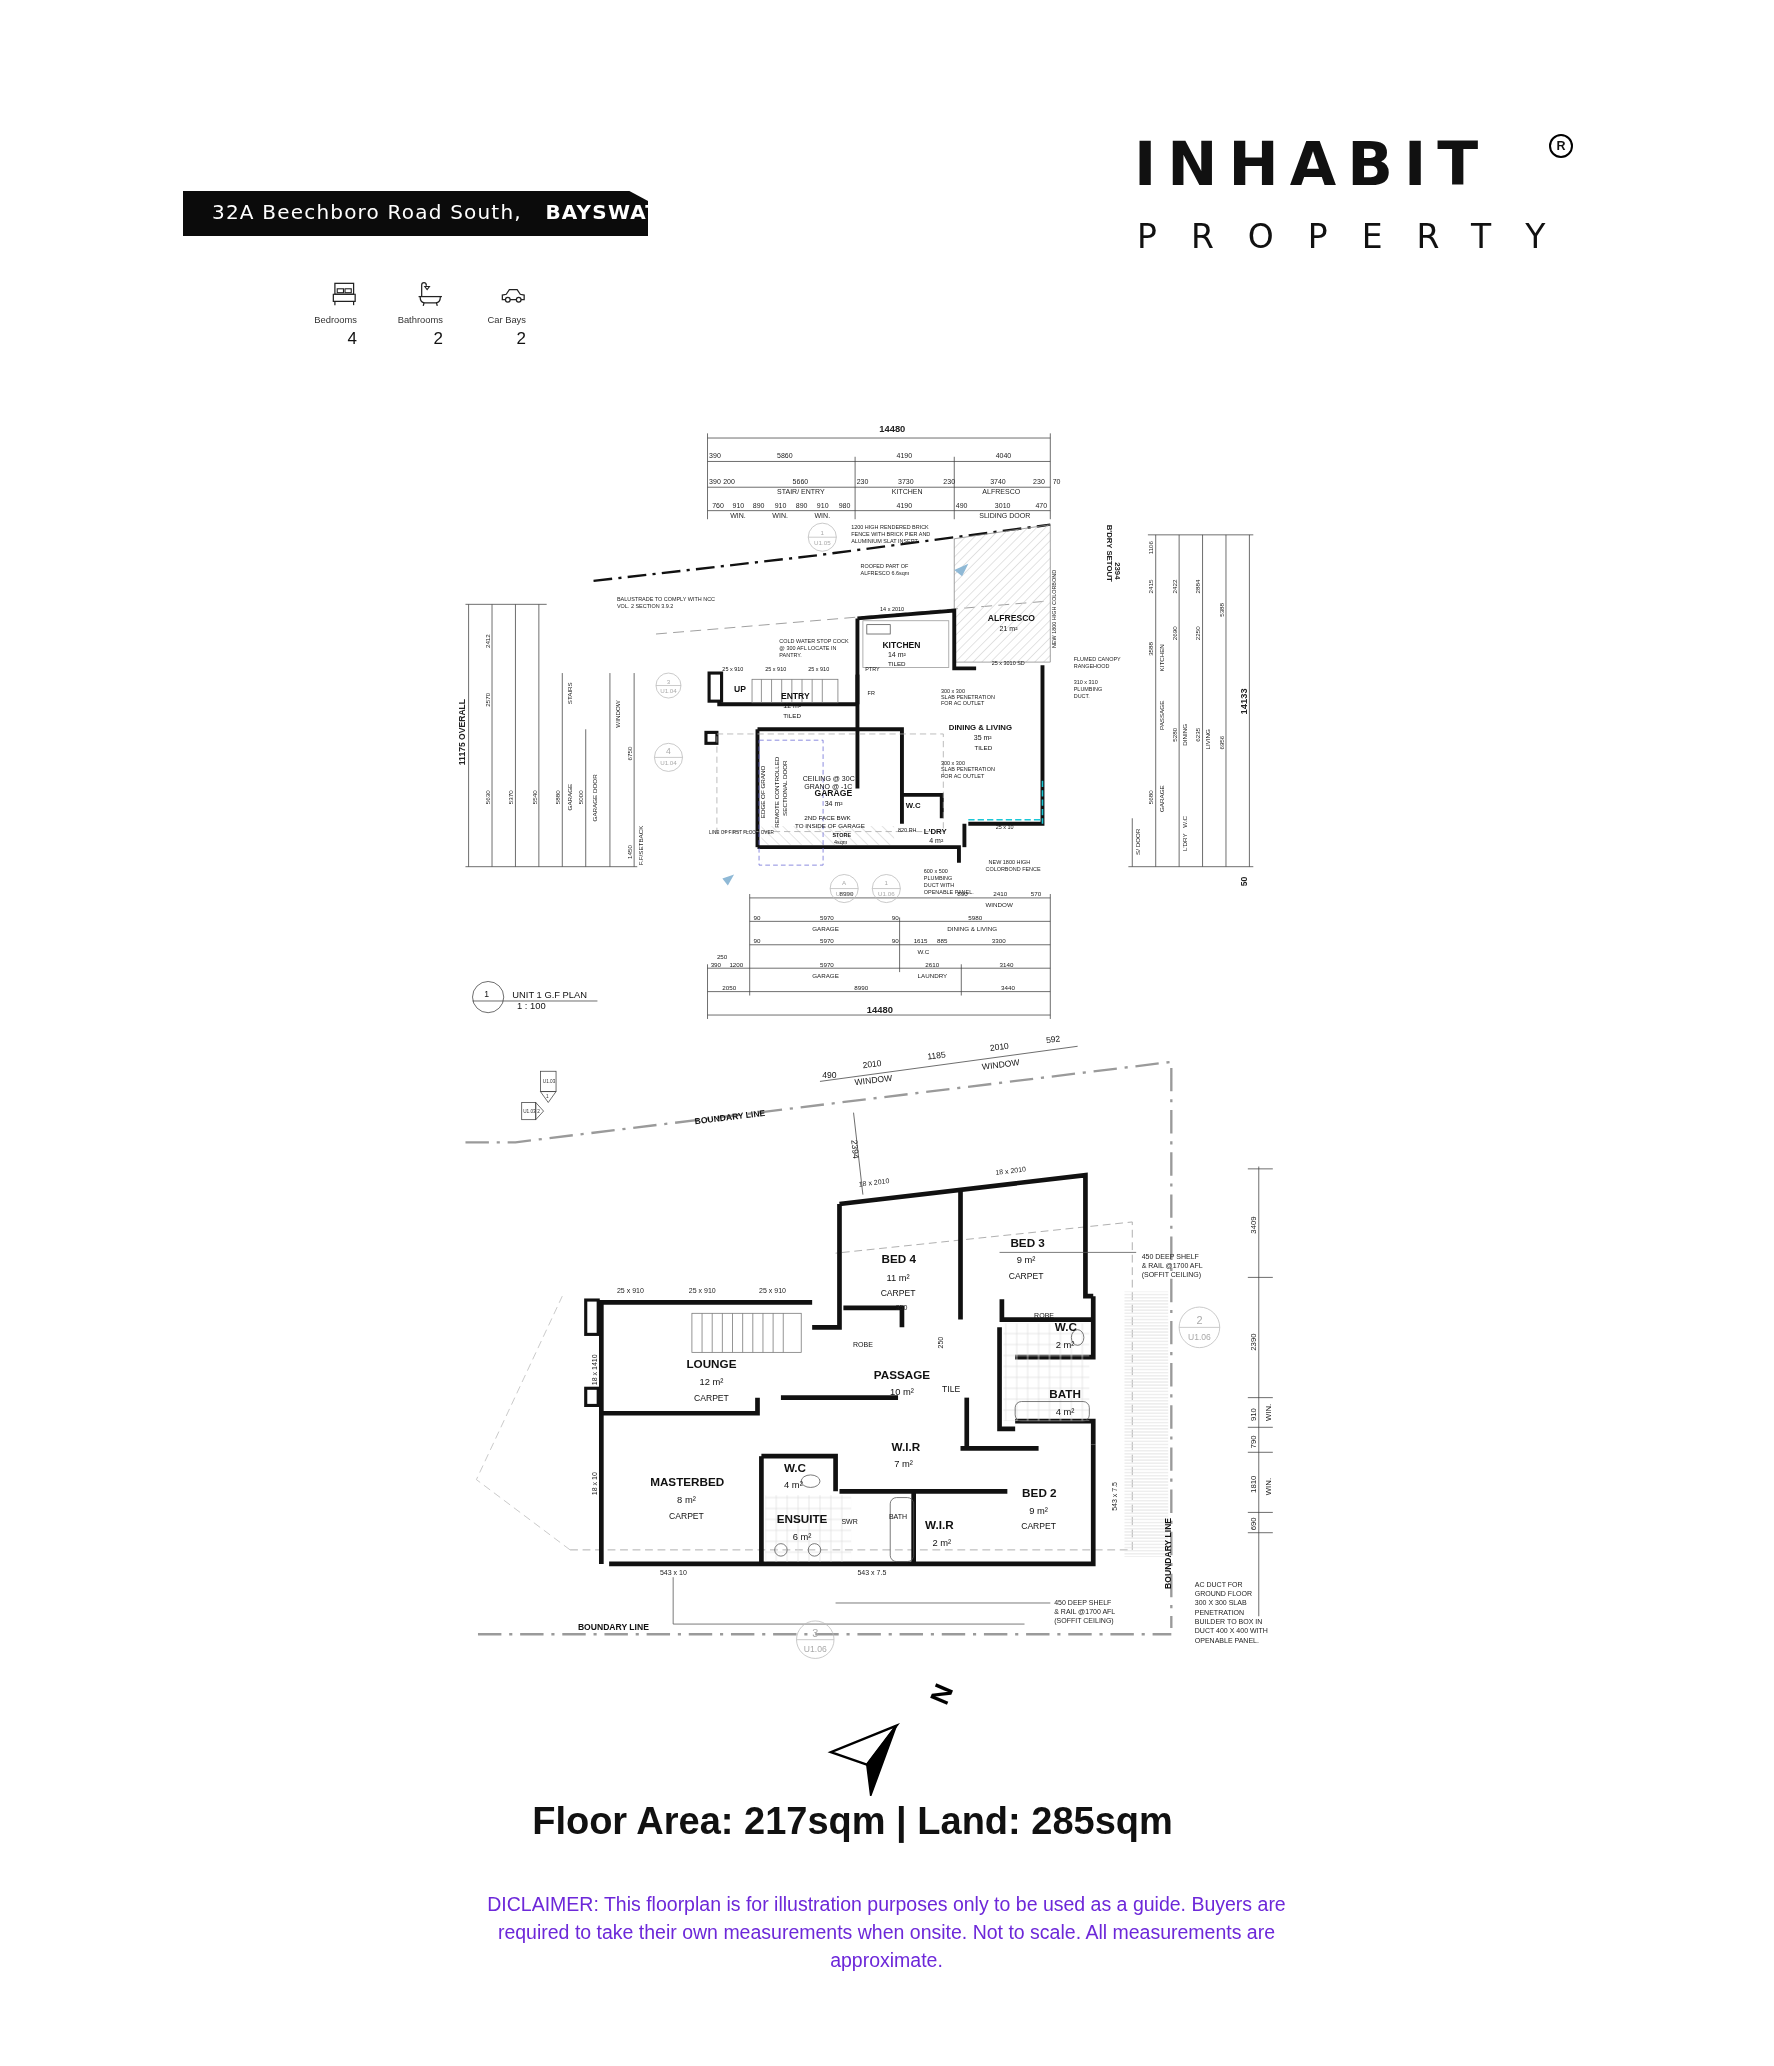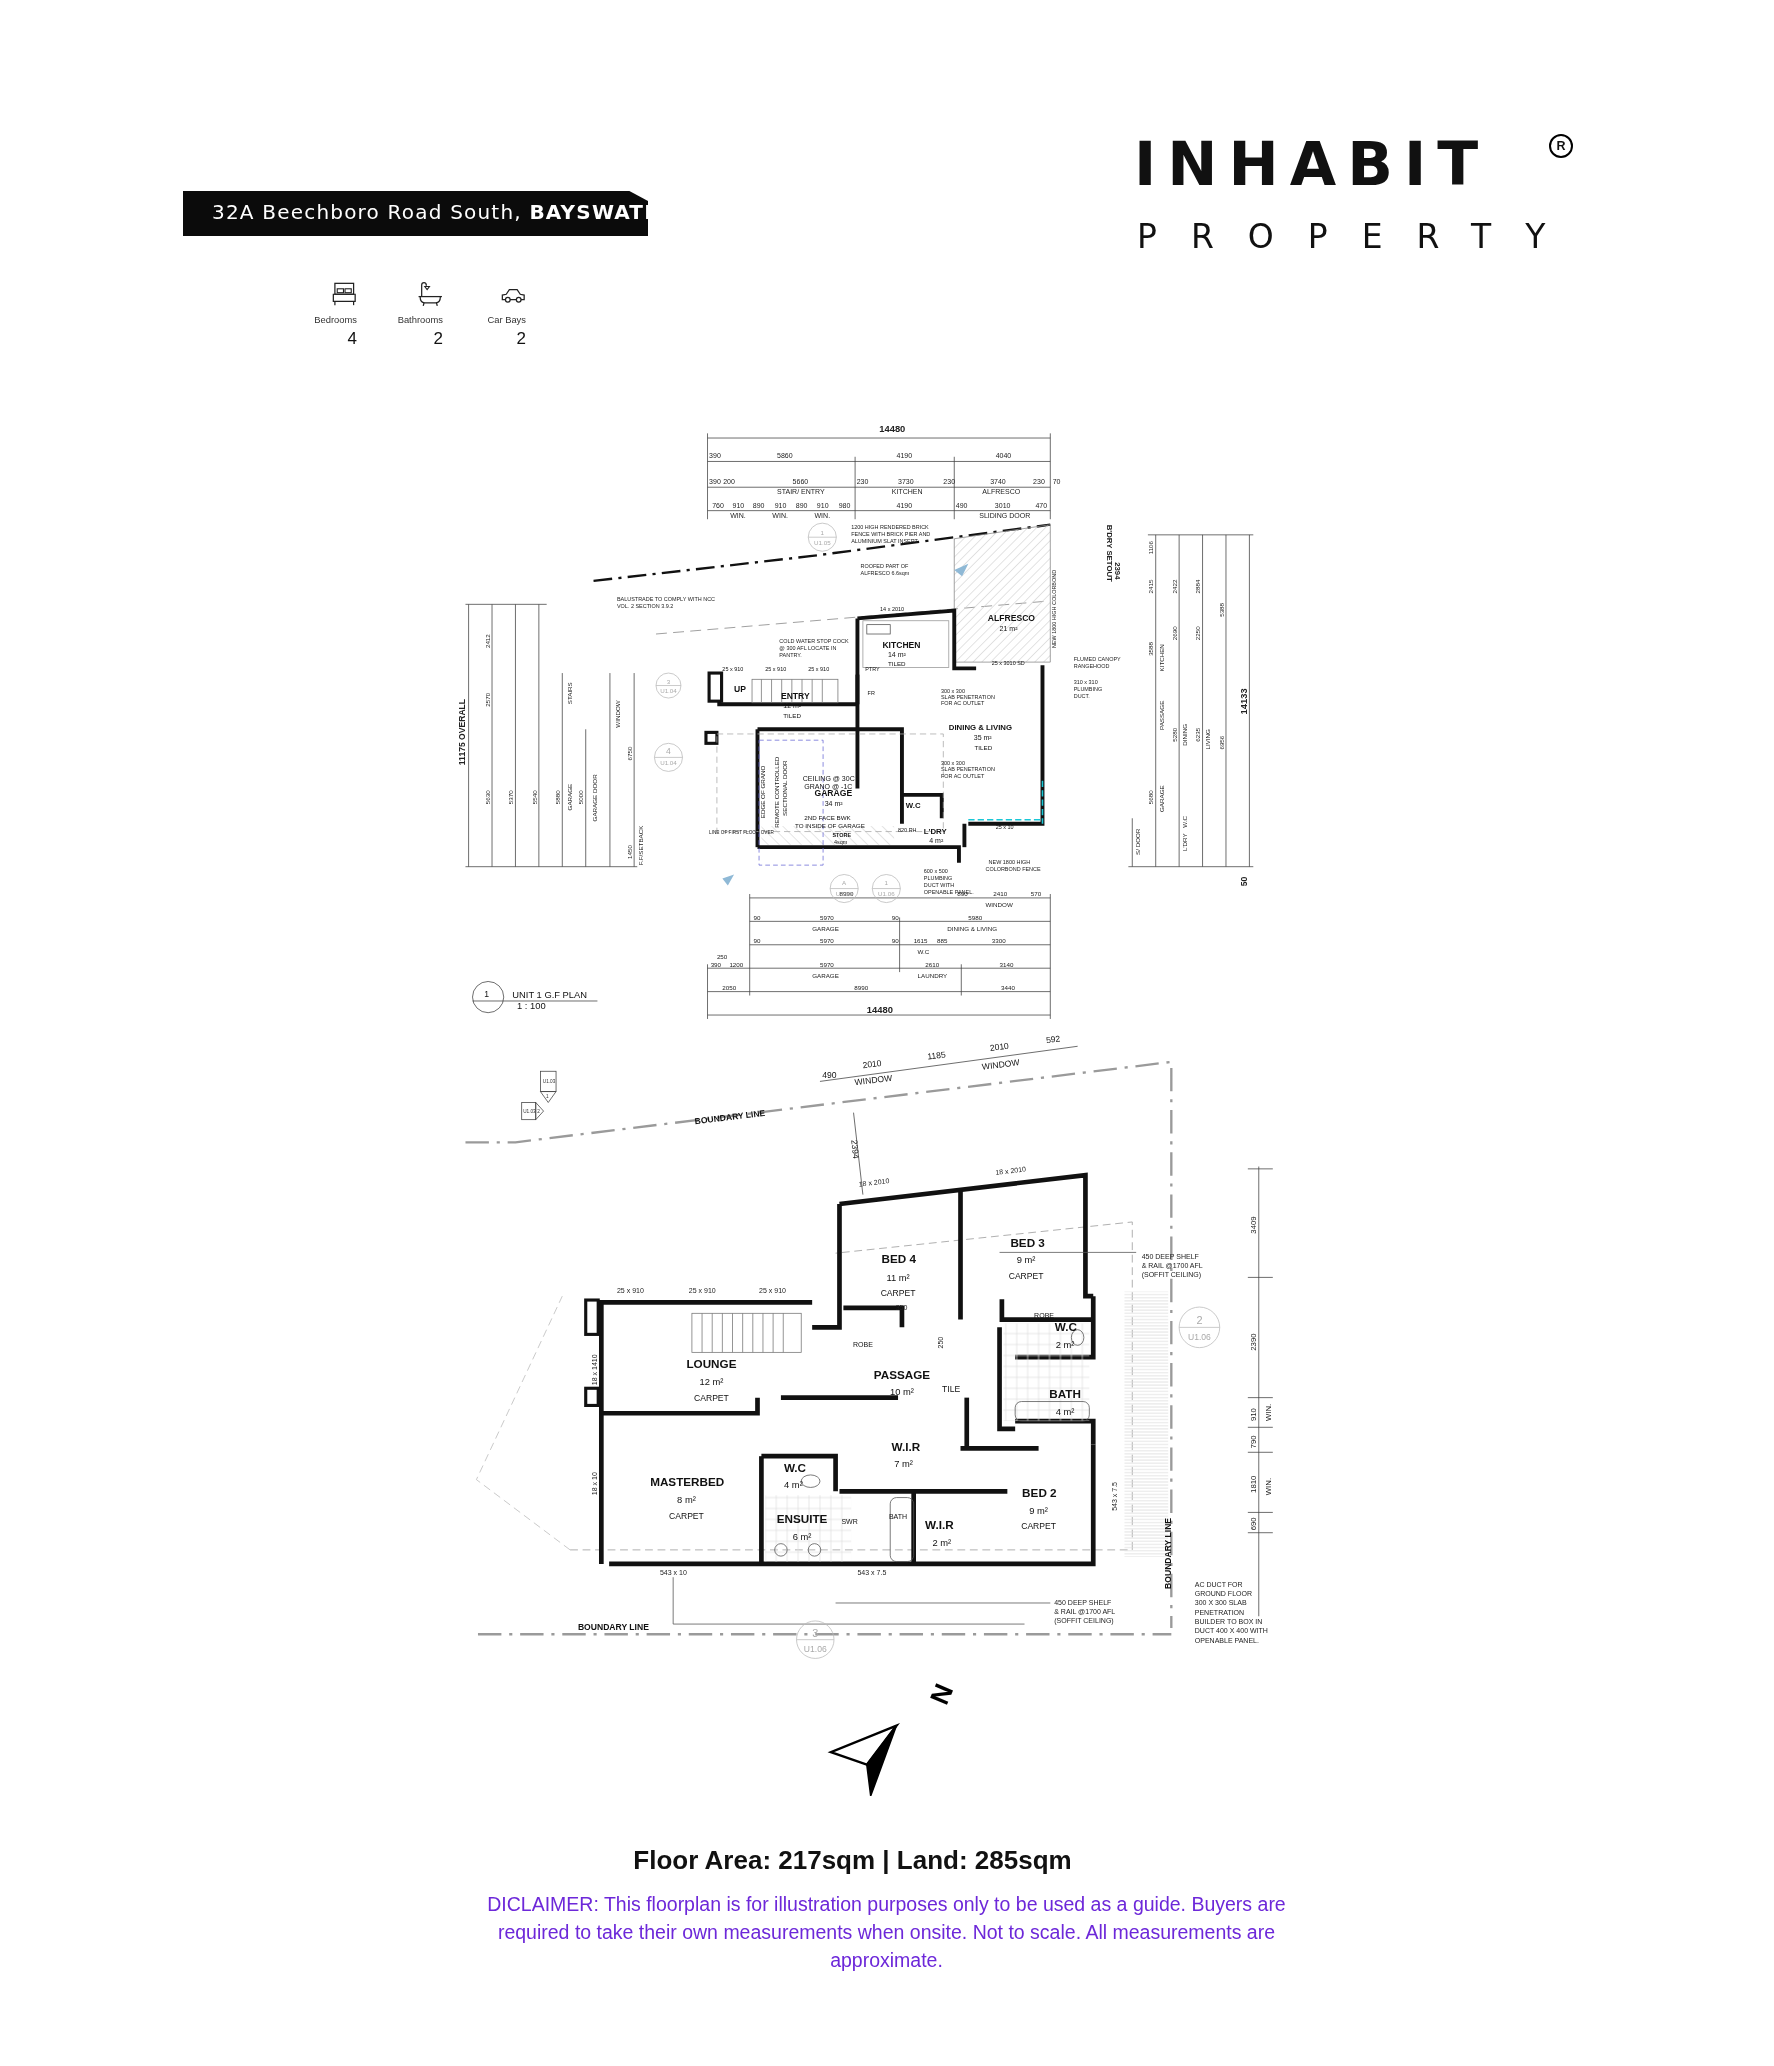--- a/index.html
+++ b/index.html
@@ -1,28 +1,28 @@
 <!DOCTYPE html>
 <html style="font-size:12.5px"><head>
 <meta charset="utf-8">
 <style>
   html,body{margin:0;padding:0;background:#fff;}
   body{width:1775px;height:2066px;position:relative;overflow:hidden;font-family:"Liberation Sans","DejaVu Sans",sans-serif;color:#111;}
   .abs{position:absolute;}
   .addr-banner{left:183px;top:191px;width:465px;height:45px;background:#0b0b0b;clip-path:polygon(0 0,96% 0,100% 22%,100% 100%,0 100%);}
   .addr-text{left:212px;top:200px;color:#fff;font-size:20px;letter-spacing:1.2px;white-space:nowrap;font-family:"DejaVu Sans",sans-serif;}
-  .addr-text b{font-weight:bold;}
+  .addr-text b{font-weight:bold;margin-left:16px;}
   .logo-main{left:1134px;top:134px;font-size:60px;font-weight:bold;letter-spacing:11px;font-family:"DejaVu Sans",sans-serif;line-height:1;}
   .logo-reg{left:1549px;top:134px;width:20px;height:20px;border:2.3px solid #000;border-radius:50%;font-size:12.5px;font-weight:bold;text-align:center;line-height:20px;}
   .logo-sub{left:1137px;top:220px;font-size:33px;letter-spacing:34px;font-family:"DejaVu Sans",sans-serif;line-height:1;}
   .feat{top:281px;width:70px;text-align:right;}
   .feat .lbl{font-size:9.4px;color:#333;margin-top:3.1px;}
   .feat .val{font-size:17px;margin-top:4.7px;}
   .plan-svg{left:0;top:0;}
-  .footer-area{left:0;width:1705px;top:1845px;text-align:center;font-size:26px;font-weight:bold;font-family:"Liberation Sans",sans-serif;}
+  .footer-area{left:0;width:1705px;top:1800px;text-align:center;font-size:38px;font-weight:bold;font-family:"Liberation Sans",sans-serif;}
   .disclaimer{left:461px;width:851px;top:1890px;text-align:center;font-size:19.5px;line-height:28px;color:#6d28d9;font-family:"Liberation Sans",sans-serif;}
   svg text{font-family:"Liberation Sans",sans-serif;}
 </style>
 </head>
 <body>
 
 <div class="abs addr-banner"></div>
 <div class="abs addr-text"><span>32A Beechboro Road South, </span><b>BAYSWATER</b></div>
 
 <div class="abs logo-main">INHABIT</div>

